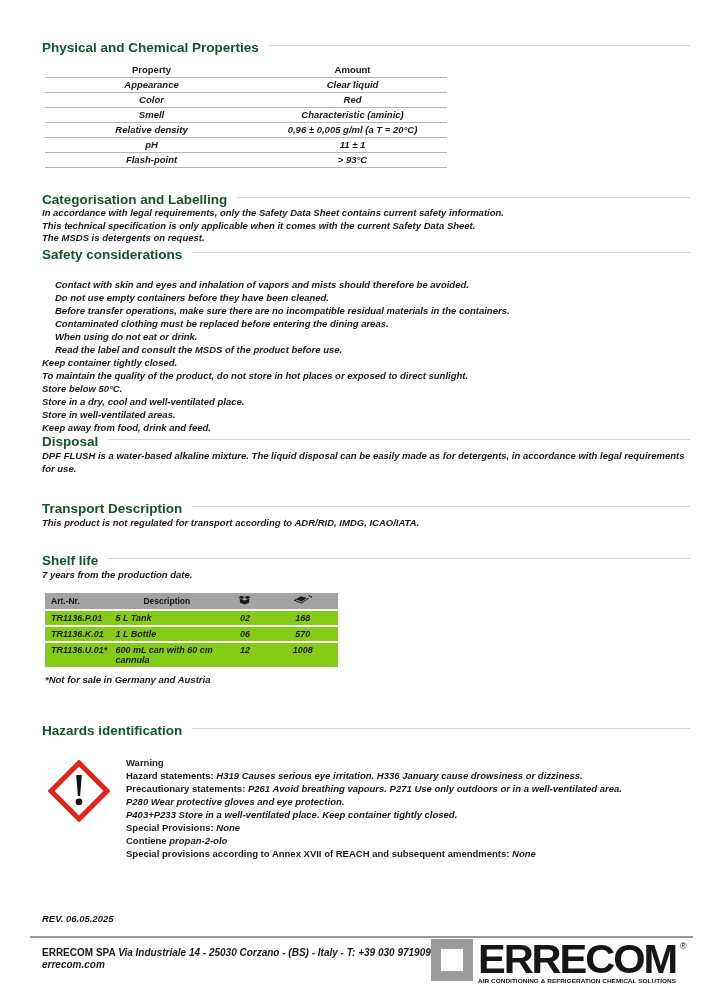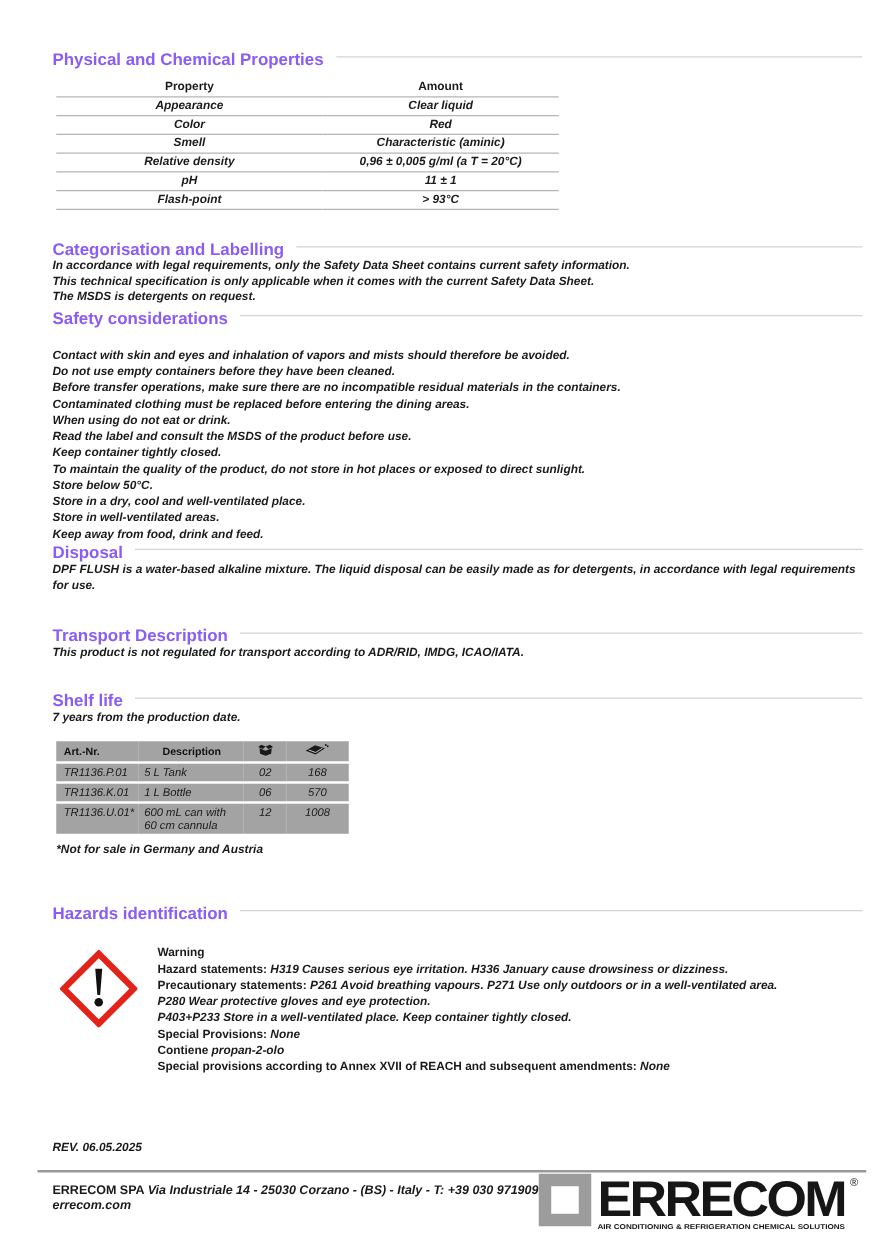--- a/index.html
+++ b/index.html
@@ -4,62 +4,62 @@
 <style>
   html,body { margin:0; padding:0; background:#ffffff; }
   .page {
     position:relative; width:707px; height:1000px; background:#fff;
     font-family:"Liberation Sans", sans-serif; color:#1a1a1a; overflow:hidden;
   }
   .content { padding:40px 17px 0 42px; }
 
   
   .sec-head { display:flex; align-items:center; margin:0; }
-  .sec-title { color:#8b5cf6; font-size:13.5px; font-weight:bold; white-space:nowrap; }
+  .sec-title { color:#14532d; font-size:13.5px; font-weight:bold; white-space:nowrap; }
   .sec-rule { flex:1; border-top:1px solid #d4d4d4; margin-left:10px; position:relative; top:-2px; }
 
   
   .body-text { font-size:9.5px; font-weight:bold; font-style:italic; line-height:13px; color:#1a1a1a; }
   .tight { line-height:12.5px; }
 
   
   table.props { border-collapse:collapse; width:402px; margin:8px 0 0 3px; font-size:9.5px; }
   table.props th { font-weight:bold; }
   table.props td { font-weight:bold; font-style:italic; }
   table.props th, table.props td {
     text-align:center; padding:1px 0 2px 0; height:10.5px;
     border-bottom:1px solid #b5b5b5;
   }
   table.props col.c1 { width:53%; } table.props col.c2 { width:47%; }
 
   
-  table.pack { border-collapse:separate; border-spacing:0 2px; width:234px; margin:10px 0 0 3px; }
+  table.pack { border-collapse:separate; border-spacing:0 2px; width:293px; margin:10px 0 0 3px; }
   table.pack th { background:#a3a3a3; font-size:8.5px; font-weight:bold; padding:2px 4px; color:#111; }
-  table.pack td { background:#a3a3a3; font-size:9px; font-weight:normal; font-style:italic; padding:2px 4px; vertical-align:top; }
+  table.pack td { background:#84cc16; font-size:9px; font-weight:bold; font-style:italic; padding:2px 4px; vertical-align:top; }
   table.pack col.p1 { width:62px; } table.pack col.p2 { width:113px; }
   table.pack col.p3 { width:46px; } table.pack col.p4 { width:72px; }
   .al { text-align:left; } .ac { text-align:center; }
   .pad-l { padding-left:6px !important; }
 
   
   .hazard-row { display:flex; align-items:flex-start; margin-top:18px; }
   .ghs-icon { margin:4px 16px 0 6px; flex:0 0 auto; }
   .stmt { font-size:9.5px; line-height:13px; }
   .stmt .lbl, .signal { font-weight:bold; font-style:normal; }
   .stmt .val { font-weight:bold; font-style:italic; }
   .stmt .lbl:empty { display:none; }
 
   
   .rev { position:absolute; left:42px; top:913px; font-size:9.5px; font-weight:bold; font-style:italic; }
   .footer-rule { position:absolute; left:30px; width:663px; top:936px; border-top:2px solid #9a9a9a; }
   .addr { position:absolute; left:42px; top:947px; width:400px; font-size:10px; font-weight:bold; line-height:12px; }
   .addr .lbl { font-style:normal; } .addr .val { font-style:italic; }
   .logo { position:absolute; left:430px; top:938px; }
 
-  .mt2{margin-top:2px;} .mt16{margin-top:16px;}
+  .mt2{margin-top:2px;} .mt16{margin-top:16px;margin-left:13px;}
   .mt20{margin-top:20px;} .mt24{margin-top:24px;} .mt26{margin-top:26px;}
   .mt28{margin-top:28px;} .mt37{margin-top:37px;}
   .footnote { margin-top:4px; margin-left:3px; }
 </style>
 </head>
 <body>
 
 <div class="page">
   <div class="content">
 

